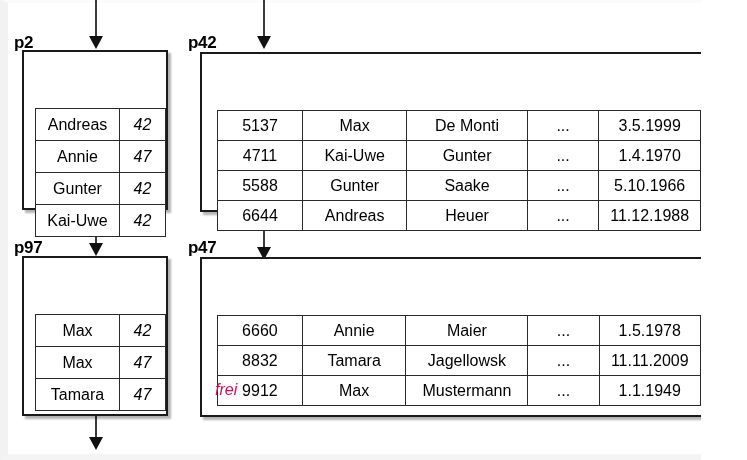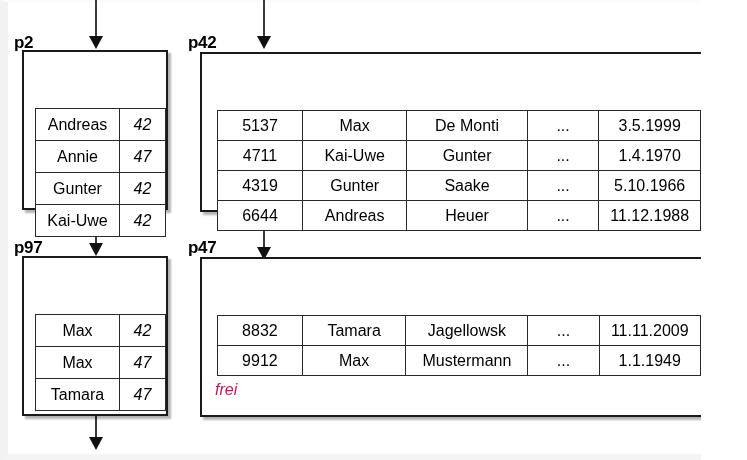--- a/index.html
+++ b/index.html
@@ -152,21 +152,21 @@
         <td>3.5.1999</td>
       </tr>
       <tr>
         <td>4711</td>
         <td>Kai-Uwe</td>
         <td>Gunter</td>
         <td>...</td>
         <td>1.4.1970</td>
       </tr>
       <tr>
-        <td>4319</td>
+        <td>5588</td>
         <td>Gunter</td>
         <td>Saake</td>
         <td>...</td>
         <td>5.10.1966</td>
       </tr>
       <tr>
         <td>6644</td>
         <td>Andreas</td>
         <td>Heuer</td>
         <td>...</td>
@@ -199,20 +199,27 @@
   <table class="tbl data-tbl" style="left:217px; top:267px;">
     <colgroup>
       <col style="width:88px">
         <col style="width:107px">
         <col style="width:124px">
         <col style="width:75px">
         <col style="width:103px">
     </colgroup>
     <tbody>
       <tr>
+        <td>6660</td>
+        <td>Annie</td>
+        <td>Maier</td>
+        <td>...</td>
+        <td>1.5.1978</td>
+      </tr>
+      <tr>
         <td>8832</td>
         <td>Tamara</td>
         <td>Jagellowsk</td>
         <td>...</td>
         <td>11.11.2009</td>
       </tr>
       <tr>
         <td>9912</td>
         <td>Max</td>
         <td>Mustermann</td>

